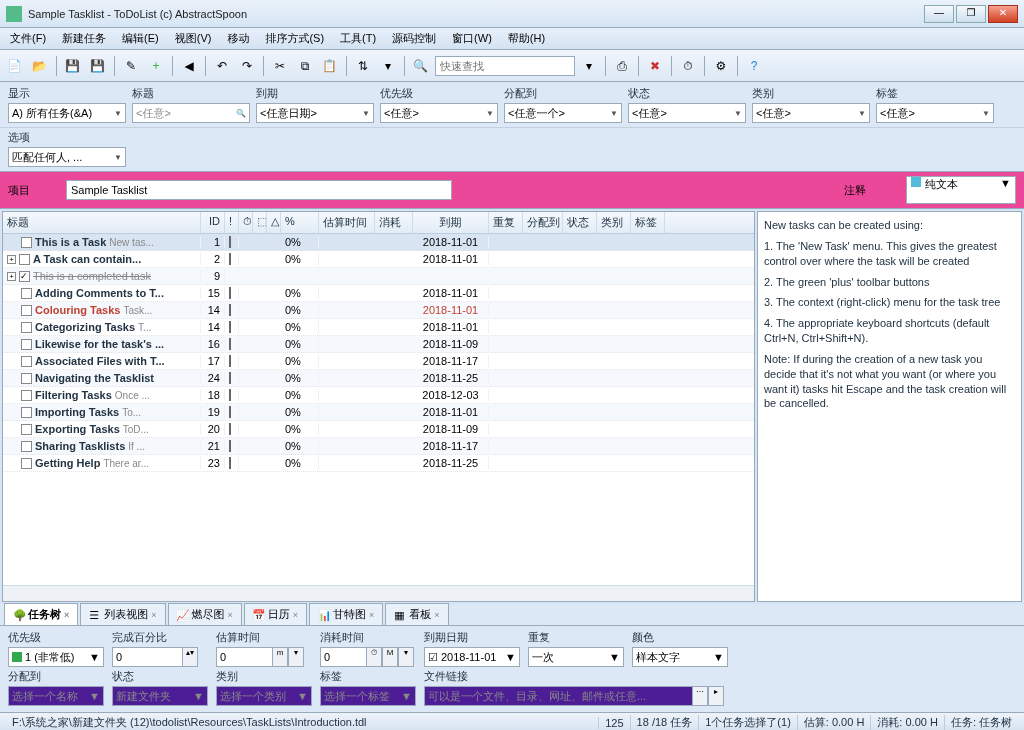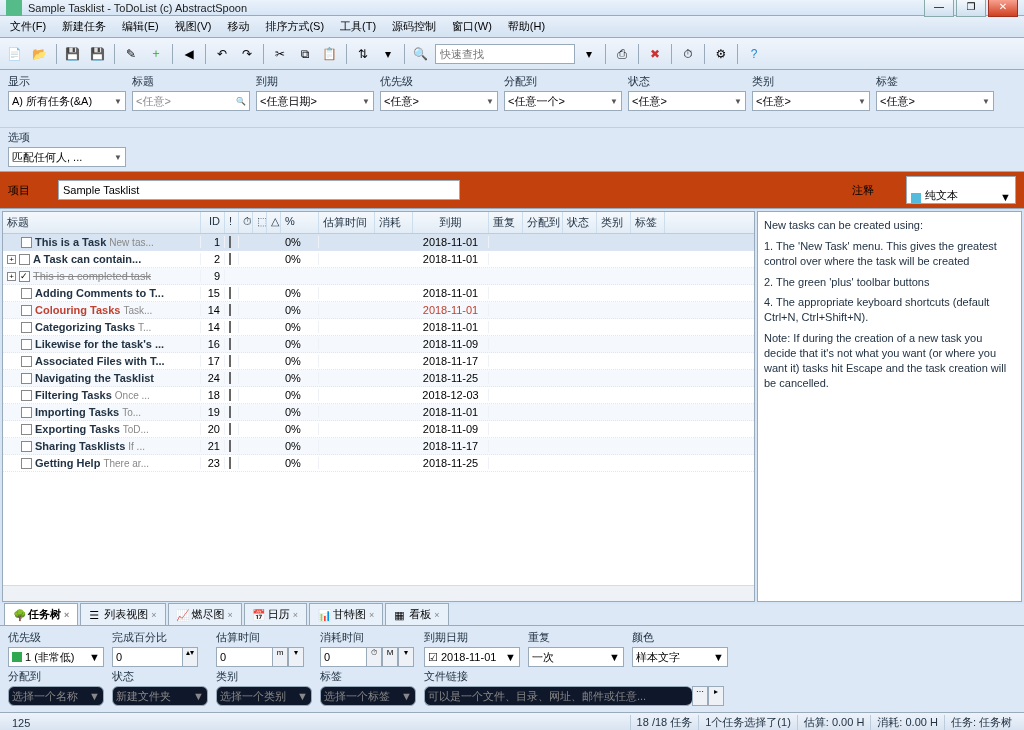--- a/index.html
+++ b/index.html
@@ -1,47 +1,47 @@
 <!DOCTYPE html>
 <html><head>
 <meta charset="utf-8">
 <style>
 * { box-sizing: border-box; margin: 0; padding: 0; font-family: "Microsoft YaHei", Tahoma, sans-serif; font-size: 11px; }
 body { background: #d6e5f5; width: 1024px; height: 730px; overflow: hidden; }
 
 
-.titlebar { height: 16px; background: linear-gradient(#eaf2fb,#d6e5f5); display:flex; align-items:center; padding:0 6px; border-bottom:1px solid #9ab; }
+.titlebar { height: 28px; background: linear-gradient(#eaf2fb,#d6e5f5); display:flex; align-items:center; padding:0 6px; border-bottom:1px solid #9ab; }
 .titlebar .icon { width:16px; height:16px; background:#5b8; margin-right:6px; }
 .titlebar .title { flex:1; color:#222; }
 .winbtns { display:flex; gap:2px; }
 .winbtn { width:30px; height:18px; border:1px solid #8aa; background:linear-gradient(#f4f8fc,#cfe0f0); text-align:center; line-height:14px; font-size:10px; cursor:pointer; }
 .winbtn.close { background:linear-gradient(#f8a090,#d04020); color:#fff; border-color:#a03020; }
 
 
 .menubar { height:22px; background:linear-gradient(#e8f0fa,#d4e2f2); display:flex; align-items:center; padding:0 2px; border-bottom:1px solid #9ab; }
 .menuitem { padding:2px 8px; cursor:pointer; }
 
 
 .toolbar { height:32px; background:linear-gradient(#f0f5fc,#dce8f5); display:flex; align-items:center; padding:0 4px; gap:3px; border-bottom:1px solid #9ab; }
 .tbbtn { width:22px; height:22px; border:1px solid transparent; display:flex; align-items:center; justify-content:center; cursor:pointer; font-size:12px; }
 .tbsep { width:1px; height:20px; background:#9ab; margin:0 2px; }
 .tbsearch { width:140px; height:20px; border:1px solid #9ab; background:#fff; padding:0 4px; color:#888; }
 
 
-.filterrow { background:#dce8f5; padding:4px 8px 16px 8px; display:flex; gap:6px; border-bottom:1px solid #c0d0e0; }
+.filterrow { background:#dce8f5; padding:4px 8px 4px 8px; display:flex; gap:6px; border-bottom:1px solid #c0d0e0; }
 .filtercell { display:flex; flex-direction:column; gap:2px; }
 .filtercell label { color:#234; font-size:11px; }
 .filtercell .combo { height:20px; border:1px solid #9ab; background:#fff; display:flex; align-items:center; padding:0 3px; justify-content:space-between; }
 .combo .arrow { font-size:8px; color:#555; }
 
 
 .filterrow2 { background:#dce8f5; padding:2px 8px 4px 8px; display:flex; gap:6px; border-bottom:1px solid #9ab; }
 
 
-.projectrow { background:#c2410c; padding:4px 8px; display:flex; align-items:center; border-bottom:1px solid #9ab; }
+.projectrow { background:#ec4899; padding:4px 8px; display:flex; align-items:center; gap:8px; border-bottom:1px solid #9ab; }
 .projectrow label { width:50px; }
 .projectinput { flex:1; height:20px; border:1px solid #9ab; background:#fff; padding:0 4px; max-width:660px; }
 
 
 .mainsplit { display:flex; height:395px; }
 .tasklist { flex:1; background:#fff; border:1px solid #9ab; margin:2px; display:flex; flex-direction:column; overflow:hidden; }
 .comments { width:265px; background:#fff; border:1px solid #9ab; margin:2px 2px 2px 0; display:flex; flex-direction:column; }
 
 
 .gridhead { display:flex; height:22px; background:linear-gradient(#f4f8fc,#e2ecf6); border-bottom:1px solid #bcd; }
@@ -55,38 +55,38 @@
 .chk { width:11px; height:11px; border:1px solid #888; background:#fff; flex-shrink:0; }
 .chk.checked::after { content:"✓"; font-size:9px; position:relative; top:-3px; left:0; }
 .tasktitle { font-weight:bold; color:#234; }
 .tasktitle.completed { text-decoration:line-through; color:#888; font-weight:normal; }
 .tasktitle.red { color:#c04030; }
 .tasknote { color:#888; font-weight:normal; font-size:10px; }
 .prioritybox { width:12px; height:12px; border:1px solid #666; }
 .expander { width:9px; height:9px; border:1px solid #888; text-align:center; line-height:7px; font-size:8px; background:#fff; cursor:pointer; }
 
 .hscroll { height:16px; background:#eef2f7; border-top:1px solid #cde; }
-.comtype { height:28px; border:1px solid #9ab; background:#fff; padding:0 4px; display:flex; align-items:flex-end; gap:4px; }
+.comtype { height:28px; border:1px solid #9ab; background:#fff; padding:0 4px; display:flex; align-items:flex-start; gap:4px; }
 .combody { flex:1; padding:6px; font-size:11px; color:#234; overflow:auto; line-height:1.35; }
 .combody p { margin-bottom:6px; }
 
 
 .viewtabs { height:22px; background:#dce8f5; display:flex; align-items:flex-end; padding:0 4px; border-bottom:1px solid #9ab; }
 .vtab { padding:3px 8px; border:1px solid #9ab; border-bottom:none; background:#e8f0fa; margin-right:2px; display:flex; align-items:center; gap:3px; cursor:pointer; }
 .vtab.active { background:#fff; font-weight:bold; }
 .vtab .x { color:#888; font-size:9px; }
 .vtab .ic { width:12px; height:12px; }
 
 
 .editpanel { background:#dce8f5; padding:4px 8px; }
 .editrow { display:flex; gap:8px; margin-bottom:2px; }
 .editcell { display:flex; flex-direction:column; gap:2px; }
 .editcell label { color:#234; }
 .editcell .inp { height:20px; border:1px solid #9ab; background:#fff; padding:0 3px; display:flex; align-items:center; justify-content:space-between; }
-.editcell .inp.disabled { background:#0f172a; color:#888;border-radius:6px; }
+.editcell .inp.disabled { background:#4c1d95; color:#888; }
 .spingrp { display:flex; }
 .spingrp .inp { border-right:none; }
 .spinbtn { width:16px; height:20px; border:1px solid #9ab; background:#eef2f7; font-size:8px; text-align:center; }
 
 
 .statusbar { height:20px; background:linear-gradient(#eef3fa,#d6e2f0); border-top:1px solid #9ab; display:flex; align-items:center; padding:0 6px; font-size:10px; color:#234; }
 .statusbar .pane { padding:0 6px; border-left:1px solid #bcd; }
 .statusbar .pane:first-child { border-left:none; flex:1; }
 
 
@@ -601,20 +601,21 @@
           <div class="gc w-tag"></div>
         </div>
       </div>
     <div class="hscroll"></div>
   </div>
   <div class="comments">
     <div class="combody" id="combody">
         <p>New tasks can be created using:</p>
         <p>1. The 'New Task' menu. This gives the greatest control over where the task will be created</p>
         <p>2. The green 'plus' toolbar buttons</p>
+        <p>3. The context (right-click) menu for the task tree</p>
         <p>4. The appropriate keyboard shortcuts (default Ctrl+N, Ctrl+Shift+N).</p>
         <p>Note: If during the creation of a new task you decide that it's not what you want (or where you want it) tasks hit Escape and the task creation will be cancelled.</p>
       </div>
   </div>
 </div>
 
 <div class="viewtabs" id="viewtabs">
     <div class="vtab active">
       <span class="ic">🌳</span>
       <span>任务树</span> 
@@ -747,19 +748,20 @@
             <span>可以是一个文件、目录、网址、邮件或任意...</span>
           </div>
           <div class="spinbtn">⋯</div>
           <div class="spinbtn">▸</div>
         </div>
     </div>
   </div>
 </div>
 
 <div class="statusbar">
+  <div class="pane">F:\系统之家\新建文件夹 (12)\todolist\Resources\TaskLists\Introduction.tdl</div>
   <div class="pane">125</div>
   <div class="pane">18 /18 任务</div>
   <div class="pane">1个任务选择了(1)</div>
   <div class="pane">估算: 0.00 H</div>
   <div class="pane">消耗: 0.00 H</div>
   <div class="pane">任务: 任务树</div>
 </div>
 
 </body></html>

